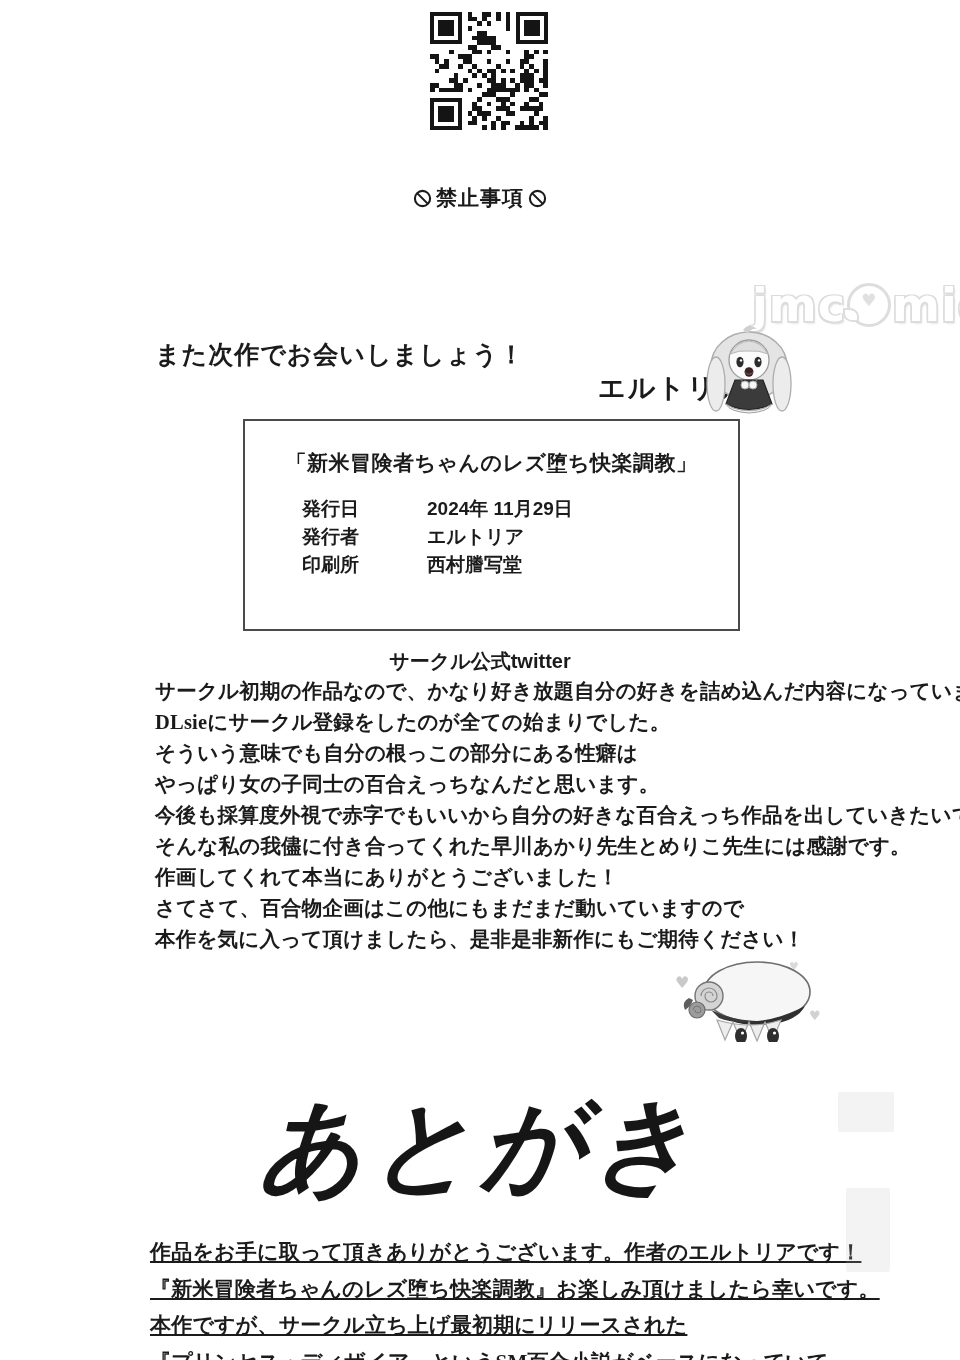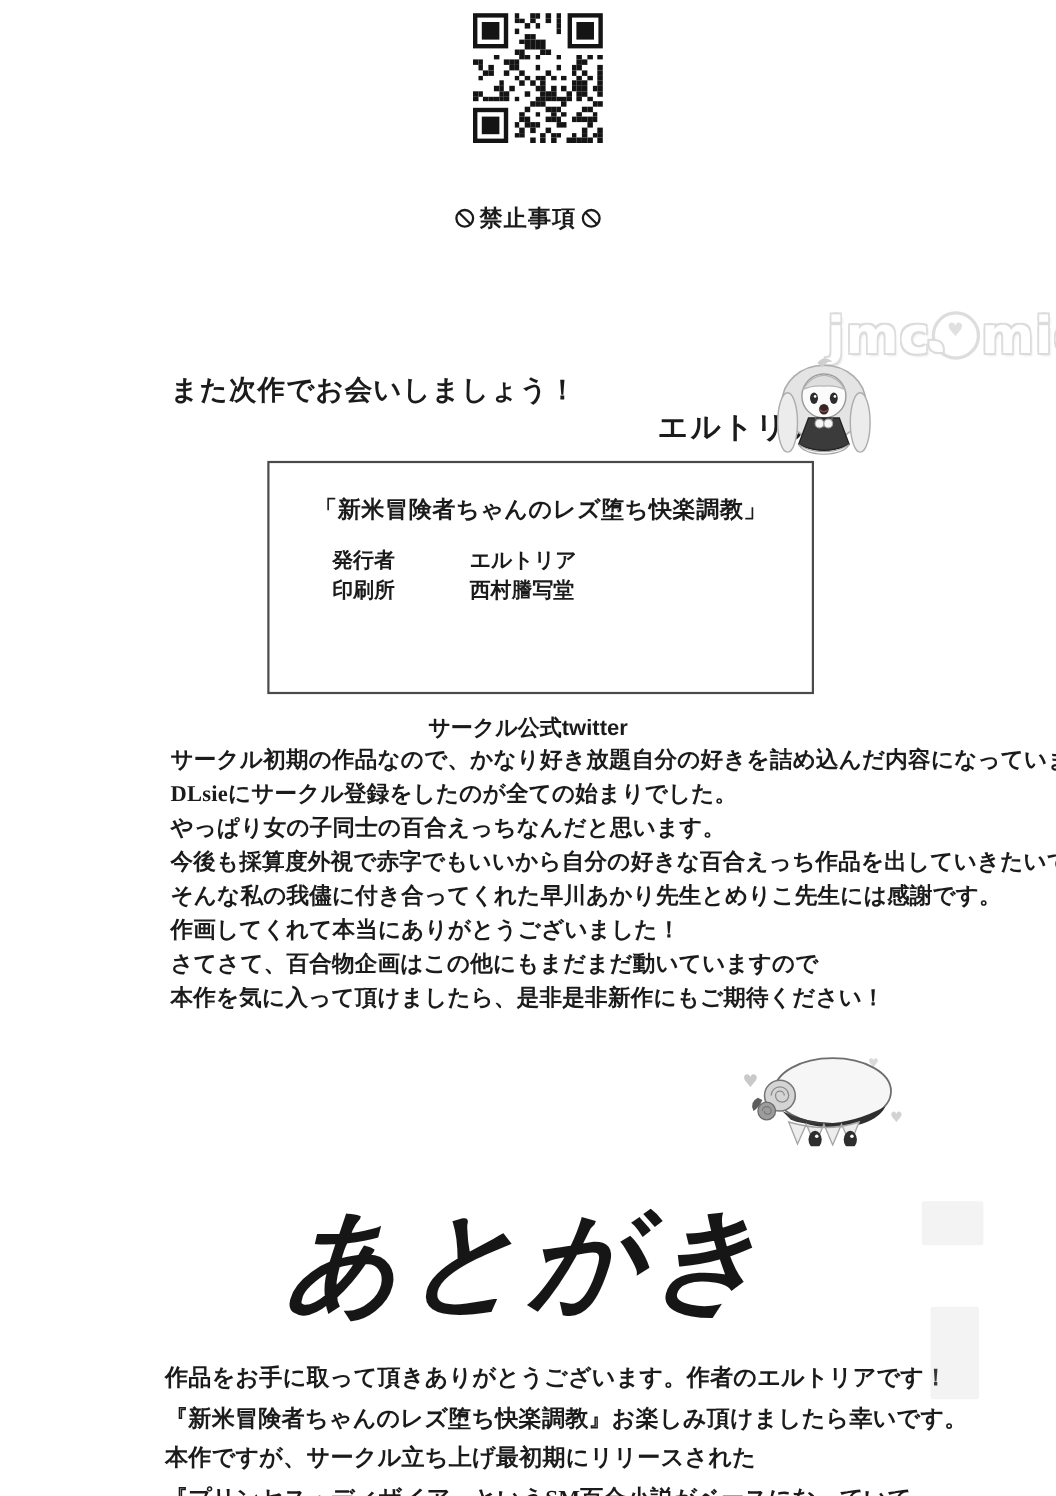--- a/index.html
+++ b/index.html
@@ -53,21 +53,21 @@
     font-size:20.5px;font-weight:600;line-height:31px;letter-spacing:.2px;}
   .circle-lines div{white-space:nowrap;}
   .chibi2{position:absolute;left:671px;top:954px;width:152px;height:88px;}
   
   .afterword-title{position:absolute;left:0;right:0;top:1078px;text-align:center;
     font-family:"DejaVu Serif","Liberation Serif",serif;
     font-size:102px;font-weight:700;font-style:italic;letter-spacing:6px;
     transform:rotate(-.5deg);color:#161616;}
   .afterword-lines{position:absolute;left:150px;top:1234px;width:780px;
     font-size:21px;font-weight:600;line-height:36.5px;letter-spacing:.2px;}
-  .afterword-lines div{white-space:nowrap;}
+  .afterword-lines div{white-space:nowrap;text-decoration:underline;}
   
   .artifact{position:absolute;background:#bdbdbd;opacity:.18;border-radius:2px;}
 </style>
 </head>
 <body>
 
 <div class="page">
 
   <div class="qr">
     <b class="finder f-tl"></b>
@@ -293,34 +293,39 @@
     <path d="M33,82 Q40,87 48,88 Q56,89 64,88 Q72,87 79,82 Q75,90 56,91 Q37,90 33,82 Z" fill="#f2f2f2" stroke="#9f9f9f" stroke-width="1"></path>
     <path d="M48,58 L56,66 L64,58" fill="none" stroke="#6f6f6f" stroke-width="1.2"></path>
     <circle cx="52" cy="63" r="4" fill="#f6f6f6" stroke="#a8a8a8" stroke-width="1"></circle>
     <circle cx="60" cy="63" r="4" fill="#f6f6f6" stroke="#a8a8a8" stroke-width="1"></circle>
   </svg>
 
   <div class="colophon">
     <div class="colophon-title">「新米冒険者ちゃんのレズ堕ち快楽調教」</div>
     <div class="colophon-rows">
       <div class="colophon-row">
+        <span class="colophon-label">発行日</span>
+        <span class="colophon-value">2024年 11月29日</span>
+      </div>
+      <div class="colophon-row">
         <span class="colophon-label">発行者</span>
         <span class="colophon-value">エルトリア</span>
       </div>
       <div class="colophon-row">
         <span class="colophon-label">印刷所</span>
         <span class="colophon-value">西村謄写堂</span>
       </div>
     </div>
   </div>
 
   <div class="circle-heading">サークル公式twitter</div>
   <div class="circle-lines">
     <div>サークル初期の作品なので、かなり好き放題自分の好きを詰め込んだ内容になっています。</div>
     <div>DLsieにサークル登録をしたのが全ての始まりでした。</div>
+    <div>そういう意味でも自分の根っこの部分にある性癖は</div>
     <div>やっぱり女の子同士の百合えっちなんだと思います。</div>
     <div>今後も採算度外視で赤字でもいいから自分の好きな百合えっち作品を出していきたいですね。</div>
     <div>そんな私の我儘に付き合ってくれた早川あかり先生とめりこ先生には感謝です。</div>
     <div>作画してくれて本当にありがとうございました！</div>
     <div>さてさて、百合物企画はこの他にもまだまだ動いていますので</div>
     <div>本作を気に入って頂けましたら、是非是非新作にもご期待ください！</div>
   </div>
 
   <svg class="chibi2" viewBox="0 0 152 88">
     <text x="4" y="34" font-size="16" fill="#c9c9c9" font-family="DejaVu Sans, sans-serif">♥</text>

